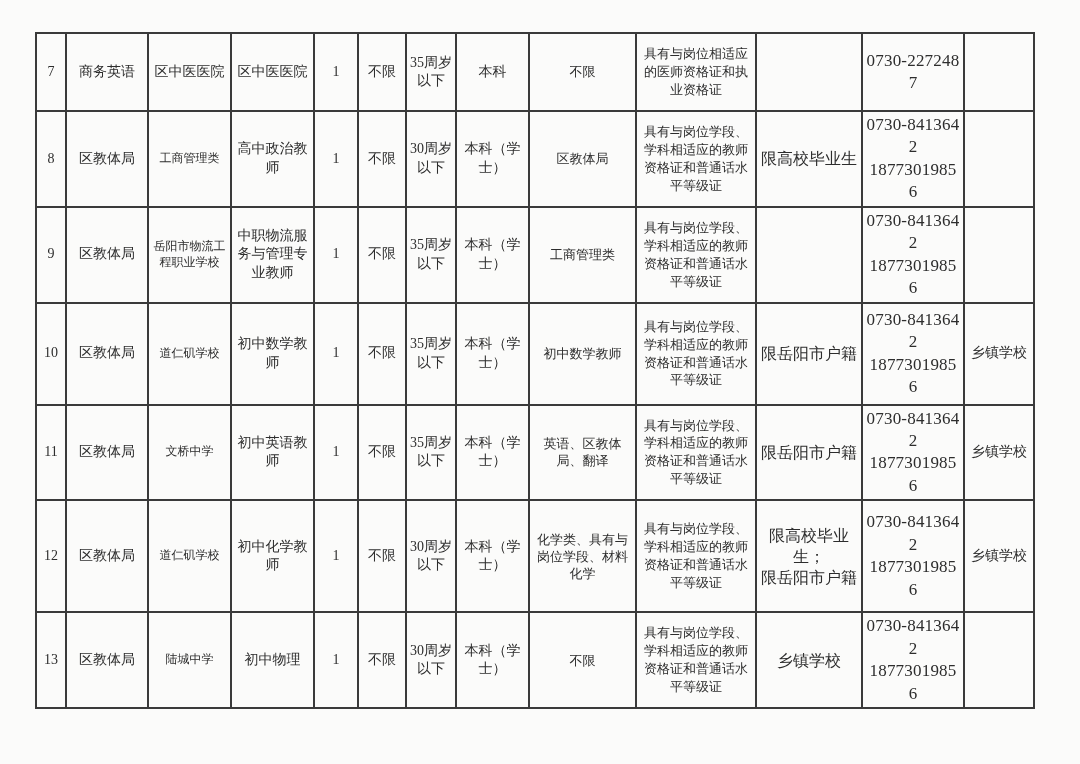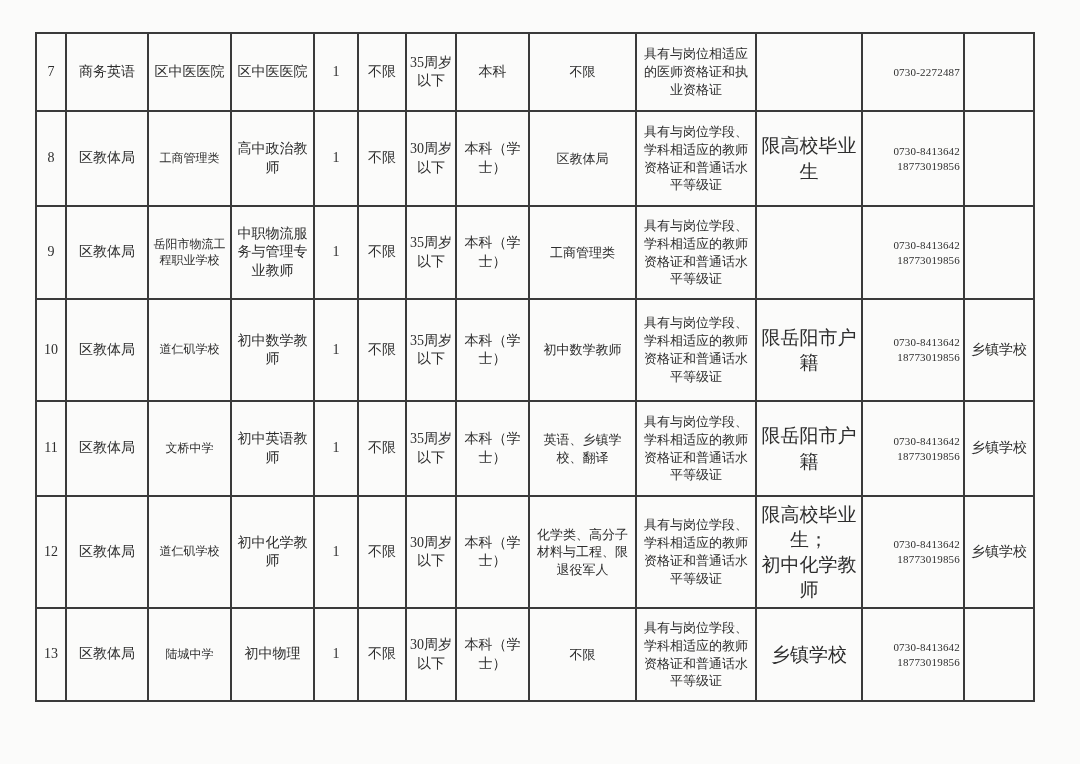--- a/index.html
+++ b/index.html
@@ -39,22 +39,22 @@
   tbody tr:nth-child(3) { height: 93px; }
   tbody tr:nth-child(4) { height: 102px; }
   tbody tr:nth-child(5) { height: 95px; }
   tbody tr:nth-child(6) { height: 112px; }
   tbody tr:nth-child(7) { height: 93px; }
   
   td.col-unit { font-size: 12px; }
   tbody tr:nth-child(1) td.col-unit { font-size: 14px; }
   td.col-major { font-size: 13px; }
   td.col-qualification { font-size: 13px; line-height: 1.38; text-align: center; }
-  td.col-phone { font-size: 11px; letter-spacing: 0.2px; text-align: right; }
-  td.col-other { font-size: 19px; }
+  td.col-phone { font-size: 17px; letter-spacing: 0.2px; }
+  td.col-other { font-size: 16px; }
 </style>
 </head>
 <body>
 
 <div class="sheet">
   <table>
     <colgroup>
         <col style="width: 30px;">
         <col style="width: 82px;">
         <col style="width: 83px;">
@@ -135,40 +135,40 @@
         </tr>
         <tr>
           <td class="col-no">11</td>
           <td class="col-dept">区教体局</td>
           <td class="col-unit">文桥中学</td>
           <td class="col-position">初中英语教师</td>
           <td class="col-count">1</td>
           <td class="col-gender">不限</td>
           <td class="col-age">35周岁以下</td>
           <td class="col-education">本科（学士）</td>
-          <td class="col-major">英语、乡镇学校、翻译</td>
+          <td class="col-major">英语、区教体局、翻译</td>
           <td class="col-qualification">具有与岗位学段、学科相适应的教师资格证和普通话水平等级证</td>
           <td class="col-other">限岳阳市户籍</td>
           <td class="col-phone">0730-8413642
 18773019856</td>
           <td class="col-remark">乡镇学校</td>
         </tr>
         <tr>
           <td class="col-no">12</td>
           <td class="col-dept">区教体局</td>
           <td class="col-unit">道仁矶学校</td>
           <td class="col-position">初中化学教师</td>
           <td class="col-count">1</td>
           <td class="col-gender">不限</td>
           <td class="col-age">30周岁以下</td>
           <td class="col-education">本科（学士）</td>
-          <td class="col-major">化学类、高分子材料与工程、限退役军人</td>
+          <td class="col-major">化学类、具有与岗位学段、材料化学</td>
           <td class="col-qualification">具有与岗位学段、学科相适应的教师资格证和普通话水平等级证</td>
           <td class="col-other">限高校毕业生；
-初中化学教师</td>
+限岳阳市户籍</td>
           <td class="col-phone">0730-8413642
 18773019856</td>
           <td class="col-remark">乡镇学校</td>
         </tr>
         <tr>
           <td class="col-no">13</td>
           <td class="col-dept">区教体局</td>
           <td class="col-unit">陆城中学</td>
           <td class="col-position">初中物理</td>
           <td class="col-count">1</td>

